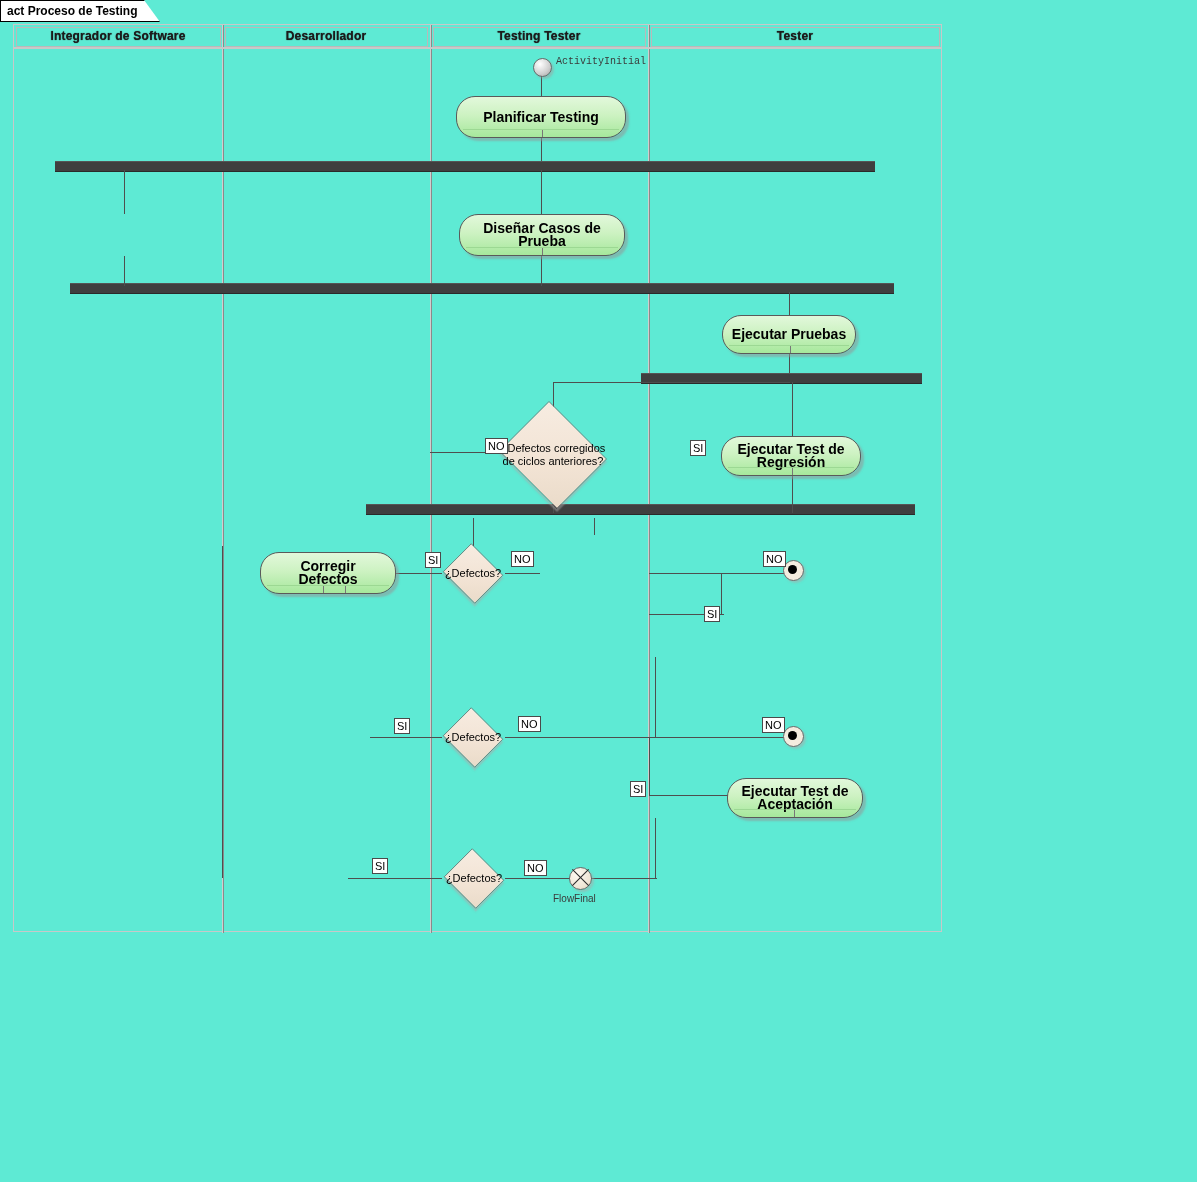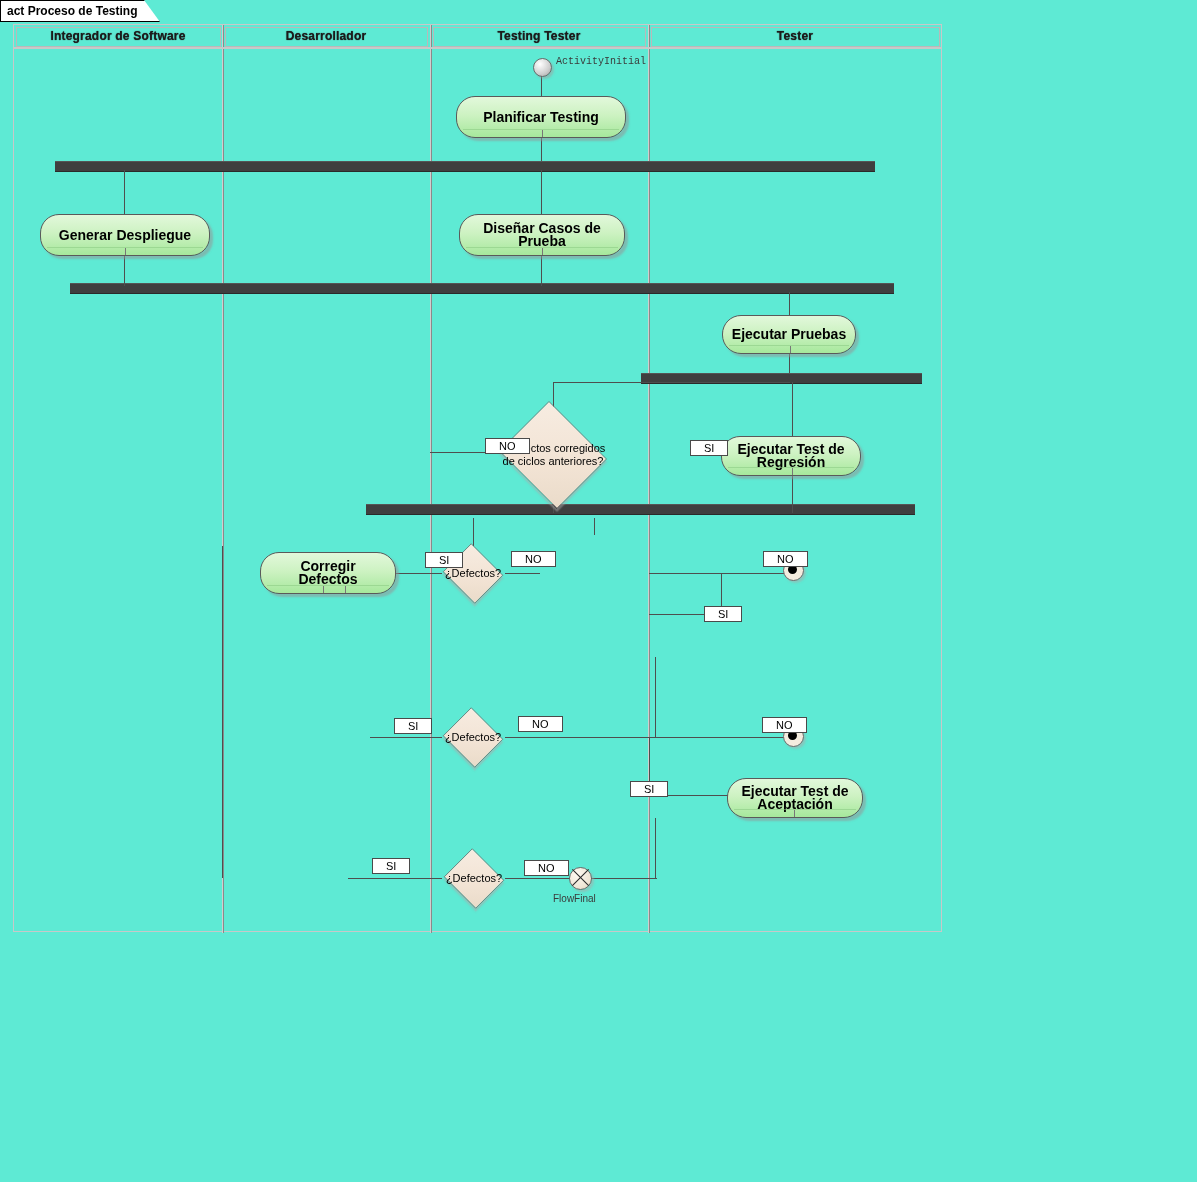--- a/index.html
+++ b/index.html
@@ -91,21 +91,21 @@
     position:relative;z-index:3;text-align:center;
     color:#000;font-size:11px;font-weight:normal;line-height:13px;
     width:100%;padding:0 2px;box-sizing:border-box;
   }
   
   .edge-label{
     position:absolute;z-index:20;
     background:#fff;color:#000;
     border:1px solid #4a4a4a;
     font-size:11px;line-height:12px;
-    padding:1px 13px;
+    padding:1px 2px;
     white-space:nowrap;
     text-align:center;
   }
   
   .initial-node{
     position:absolute;width:17px;height:17px;border-radius:50%;
     background:radial-gradient(circle at 35% 30%,#ffffff,#cfcfcf 60%,#9d9d9d 100%);
     border:1px solid #6a6a6a;
     box-shadow:2px 2px 2px rgba(160,160,160,.5);
     z-index:10;
@@ -218,25 +218,20 @@
 
   <div class="initial-node" style="left:533px;top:58px;"></div>
   <div class="node-caption" style="left:556px;top:56px;font-family:Liberation Mono, monospace;">ActivityInitial</div>
 
   <div class="activity" style="left:456px;top:96px;width:170px;height:42px;">
     <span>Planificar Testing</span>
     <span class="act-sep"></span>
     <span class="act-tick" style="left:85px;"></span>
   </div>
 
-  <div class="activity" style="left:40px;top:214px;width:170px;height:42px;">
-    <span>Generar Despliegue</span>
-    <span class="act-sep"></span>
-    <span class="act-tick" style="left:84px;"></span>
-  </div>
 
   <div class="activity" style="left:459px;top:214px;width:166px;height:42px;">
     <span>Diseñar Casos de Prueba</span>
     <span class="act-sep"></span>
     <span class="act-tick" style="left:82px;"></span>
   </div>
 
   <div class="activity" style="left:722px;top:315px;width:134px;height:39px;">
     <span>Ejecutar Pruebas</span>
     <span class="act-sep"></span>

